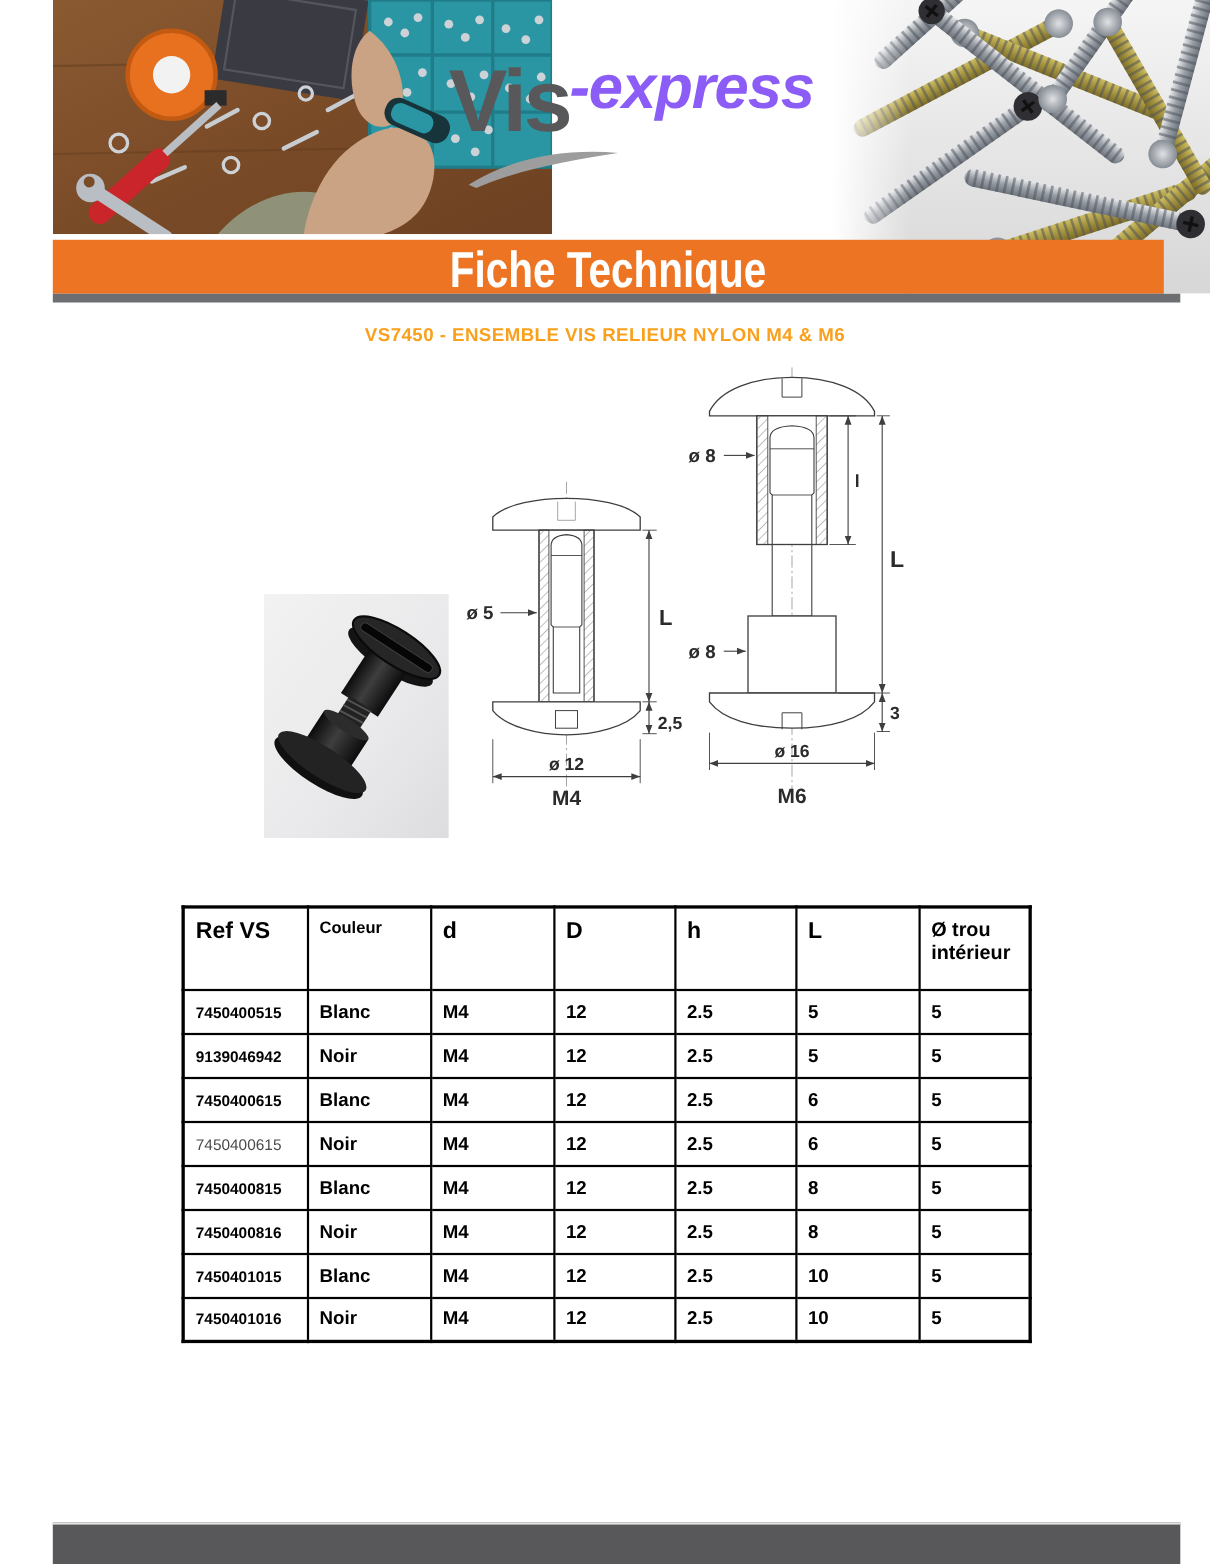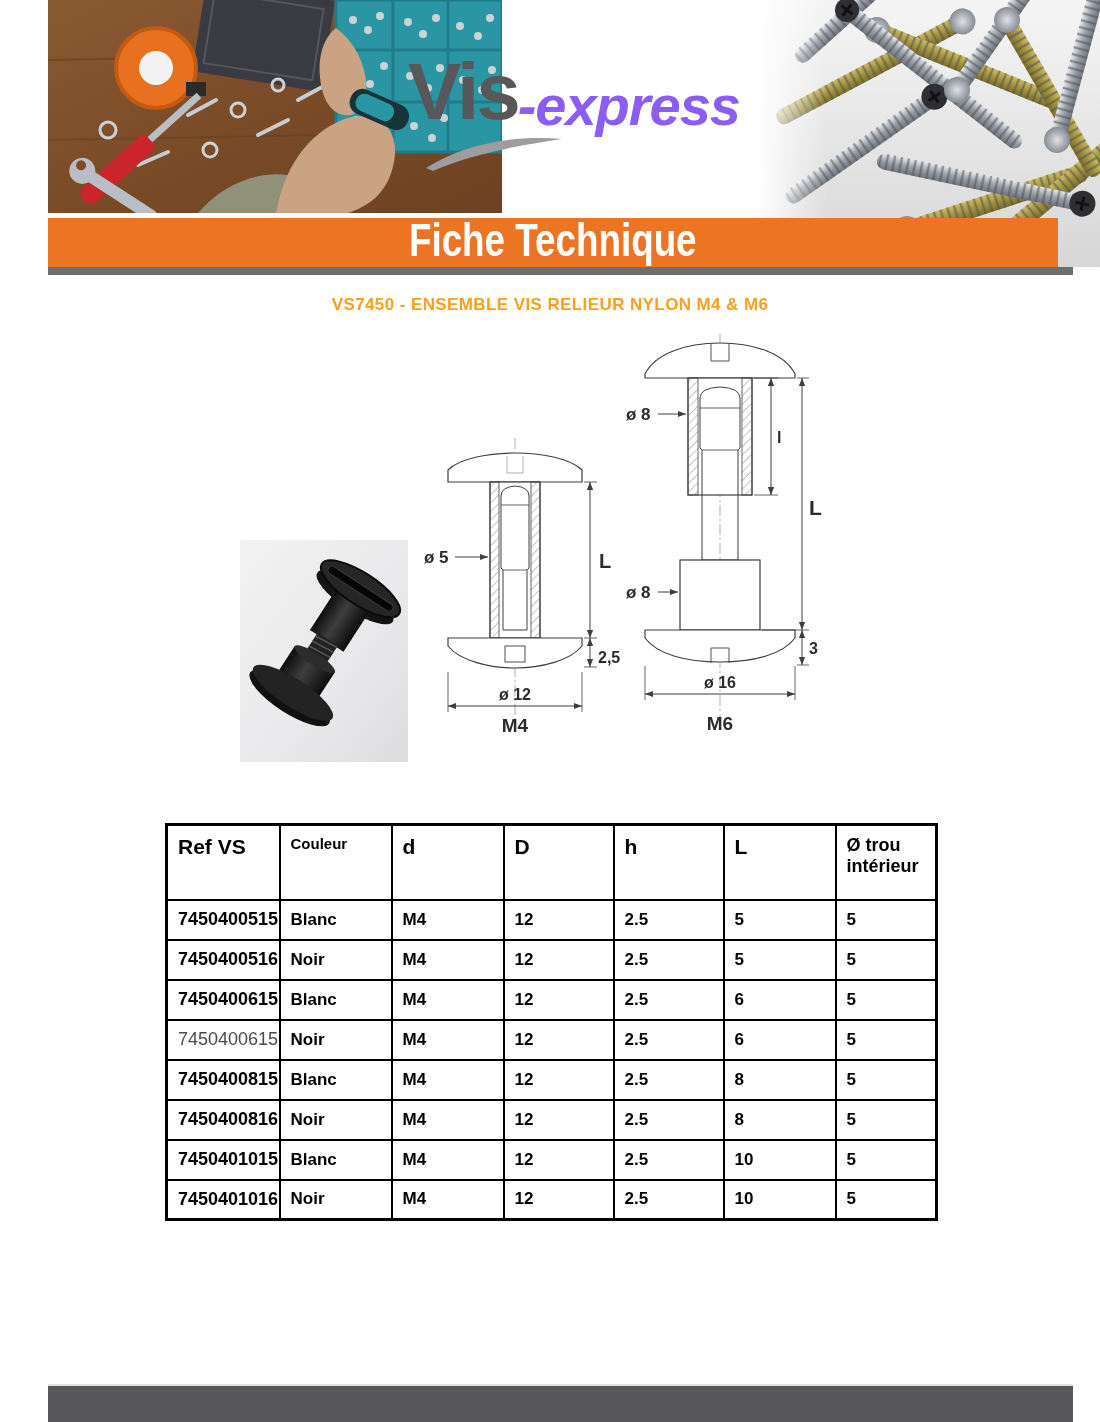--- a/index.html
+++ b/index.html
@@ -3,47 +3,47 @@
 <meta charset="utf-8">
 <style>
   * { margin:0; padding:0; box-sizing:border-box; }
   body { background:#fff; font-family:"Liberation Sans", sans-serif; }
   #page { position:relative; width:1100px; height:1422px; background:#fff; overflow:hidden; margin:0 auto; }
 
   .photo { position:absolute; top:0; overflow:hidden; }
   #workbench-photo { left:48px; width:454px; height:213px; z-index:1; }
   #screws-photo { left:757px; width:343px; height:267px; z-index:1; }
 
-  #logo { position:absolute; left:408px; top:46px; z-index:2; display:flex; align-items:flex-end; }
+  #logo { position:absolute; left:408px; top:46px; z-index:2; display:flex; align-items:flex-start; }
   #logo .main { font-size:80px; font-weight:bold; color:#58585A; letter-spacing:-3px; }
   #logo .suffix { font-size:56px; font-weight:bold; font-style:italic; color:#8b5cf6; letter-spacing:-1px; }
   #swoosh { position:absolute; left:420px; top:128px; z-index:2; }
 
   #banner { position:absolute; left:48px; top:218px; width:1010px; height:49px; background:#EC7423; z-index:3;
-            display:flex; align-items:flex-end; justify-content:center; }
+            display:flex; align-items:flex-start; justify-content:center; }
   #banner .banner-text { display:inline-block; transform:scaleX(0.8); font-size:46px; font-weight:bold;
             color:#fff; letter-spacing:0px; white-space:nowrap; }
   #banner-underline { position:absolute; left:48px; top:267px; width:1025px; height:8px; background:#6D6E71; z-index:3; }
 
   #doc-title { position:absolute; left:0; top:295px; width:1100px; text-align:center;
                font-size:17px; font-weight:bold; color:#F9A01C; letter-spacing:0.4px; }
 
   #diagram { position:absolute; left:400px; top:330px; }
   #product-photo { position:absolute; left:240px; top:540px; width:168px; height:222px; }
 
   #spec-table { position:absolute; left:165px; top:823px; }
   table { border-collapse:collapse; table-layout:fixed; width:770px; background:#fff; }
   table, th, td { border:2px solid #000; }
   table { border-width:3px;padding-left:36px; }
   th { text-align:left; vertical-align:top; padding:9px 6px 0 10px; height:75px; color:#000; }
   td { text-align:left; vertical-align:middle; padding:0 6px 0 10px; height:40px; color:#000; }
   th.h-big { font-size:21px; }
   th.h-small { font-size:15px; }
   th.h-hole { font-size:18px; line-height:1.18; }
-  td.ref { font-size:18px; font-weight:bold; }
+  td.ref { font-size:14px; font-weight:bold; }
   td.ref-light { font-weight:normal; color:#4a4a4a; }
   td.val { font-size:17px; font-weight:bold; }
 
   #footer-bar { position:absolute; left:48px; top:1384px; width:1025px; height:38px;
                 background:#58585B; border-top:2px solid #E3E3E3; z-index:2; }
 
   svg text { font-family:"Liberation Sans", sans-serif; }
 </style>
 </head>
 <body>
@@ -421,21 +421,21 @@
         <tr>
           <td class="ref">7450400515</td>
           <td class="val">Blanc</td>
           <td class="val">M4</td>
           <td class="val">12</td>
           <td class="val">2.5</td>
           <td class="val">5</td>
           <td class="val">5</td>
         </tr>
         <tr>
-          <td class="ref">7450400516</td>
+          <td class="ref">9139046942</td>
           <td class="val">Noir</td>
           <td class="val">M4</td>
           <td class="val">12</td>
           <td class="val">2.5</td>
           <td class="val">5</td>
           <td class="val">5</td>
         </tr>
         <tr>
           <td class="ref">7450400615</td>
           <td class="val">Blanc</td>

